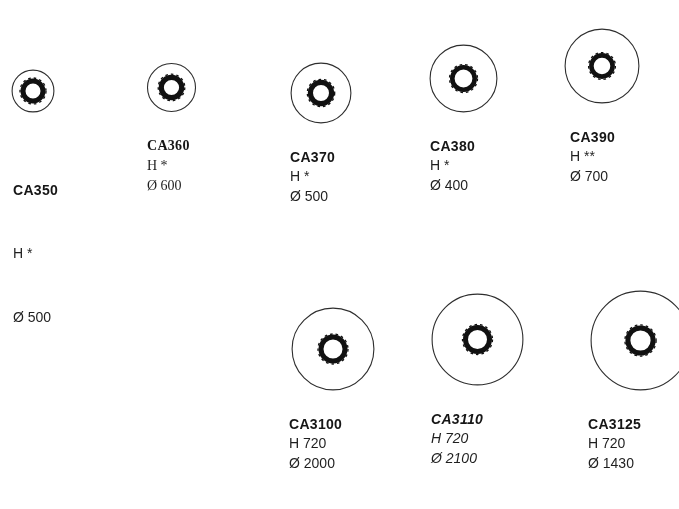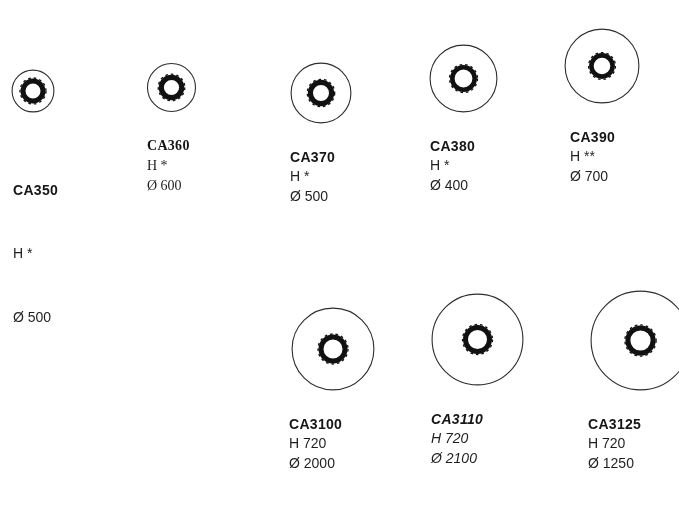--- a/index.html
+++ b/index.html
@@ -156,14 +156,14 @@
 <div class="cell" style="left:569px; top:286px;margin-left:19px;">
   <div class="fig fig-r2">
     <svg width="101" height="101" viewBox="0 0 101 101" style="margin-left:2px;">
       <circle class="outer" cx="50.5" cy="50.5" r="49.4"></circle>
       <circle class="ring" cx="50.5" cy="50.5" r="12.6" stroke-width="5"></circle>
       <circle class="knurl" cx="50.5" cy="50.5" r="15.6" stroke-dasharray="2.6 3"></circle>
     </svg>
   </div>
   <div class="code">CA3125</div>
   <div class="spec">H 720</div>
-  <div class="spec">Ø 1250</div>
+  <div class="spec">Ø 1430</div>
 </div>
 
 </body></html>

